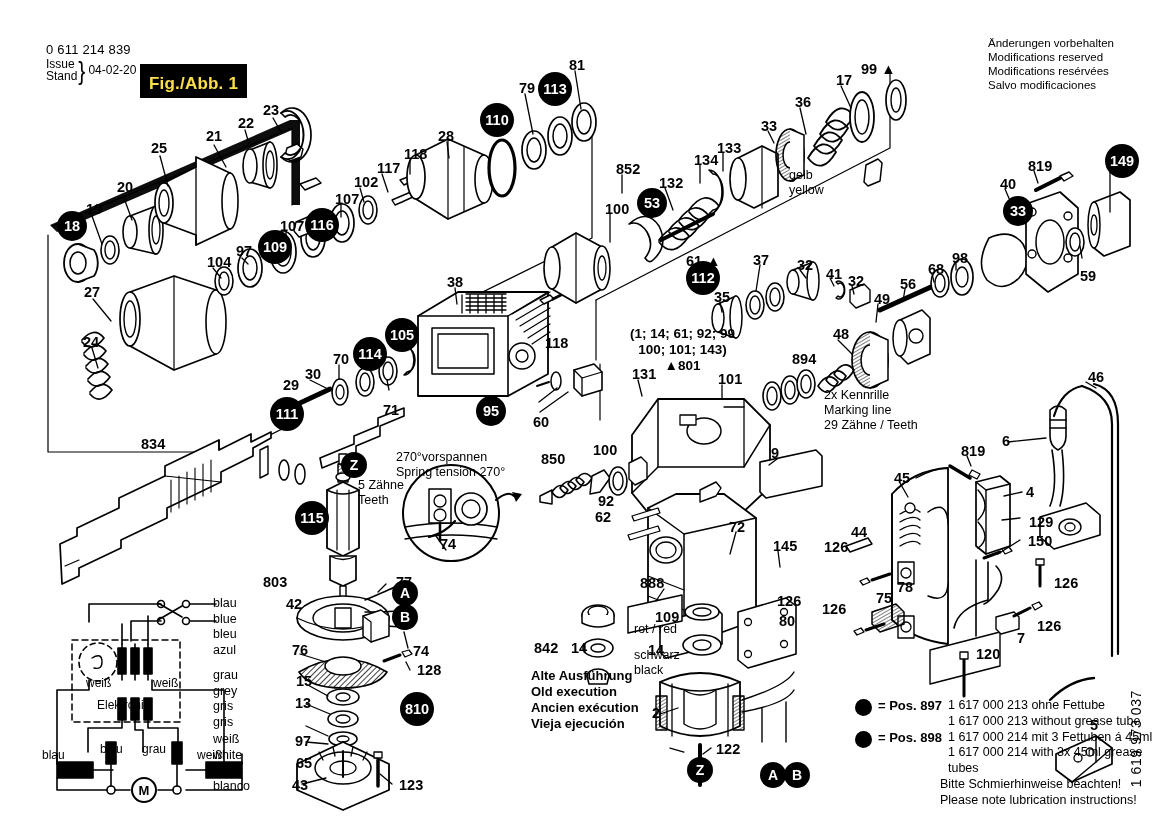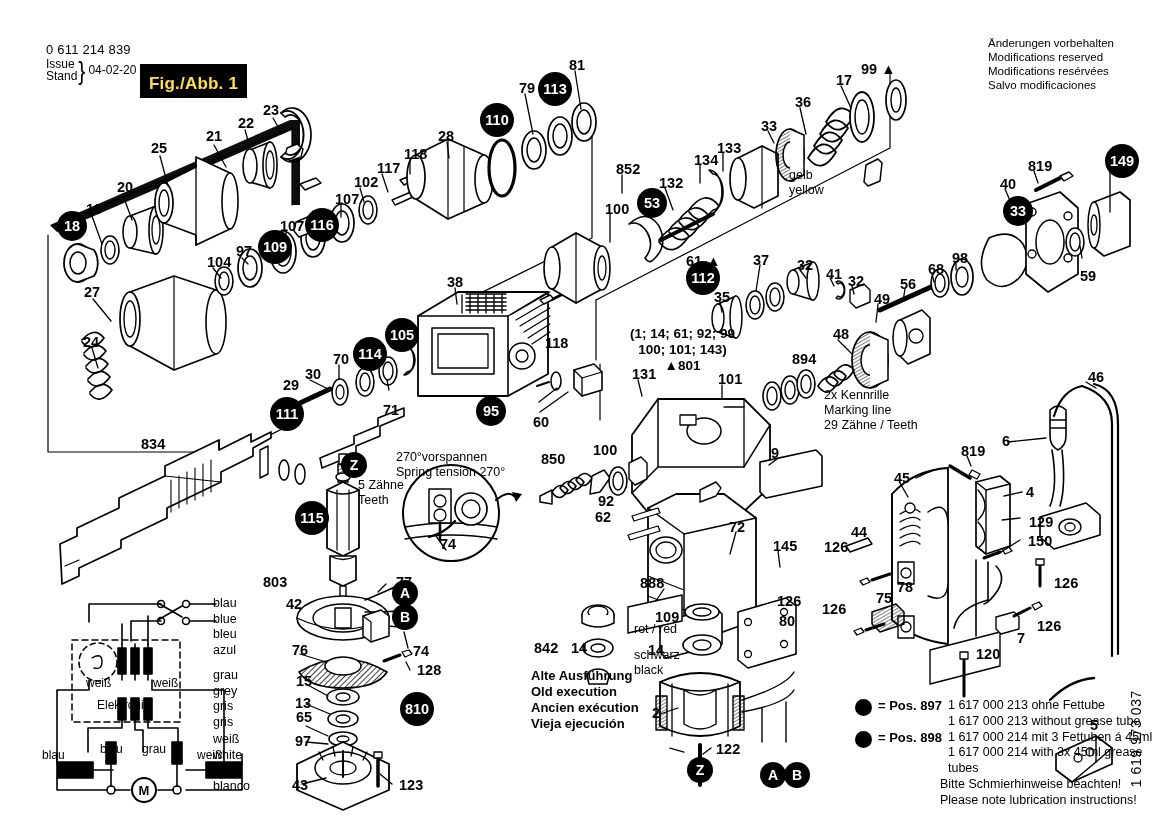--- a/index.html
+++ b/index.html
@@ -1104,21 +1104,21 @@
       <div class="abs pn" style="left: 1037px; top: 619px;">126</div>
       <div class="abs pn" style="left: 976px; top: 647px;">120</div>
       <div class="abs pn" style="left: 1017px; top: 631px;">7</div>
       <div class="abs pn" style="left: 1054px; top: 576px;">126</div>
       <div class="abs pn" style="left: 1002px; top: 434px;">6</div>
       <div class="abs pn" style="left: 1088px; top: 370px;">46</div>
       <div class="abs pn" style="left: 1090px; top: 718px;">5</div>
       <div class="abs pn" style="left: 292px; top: 643px;">76</div>
       <div class="abs pn" style="left: 296px; top: 674px;">15</div>
       <div class="abs pn" style="left: 295px; top: 696px;">13</div>
-      <div class="abs pn" style="left: 296px; top: 710px;">65</div>
+      <div class="abs pn" style="left: 296px; top: 756px;">65</div>
       <div class="abs pn" style="left: 295px; top: 734px;">97</div>
       <div class="abs pn" style="left: 292px; top: 778px;">43</div>
       <div class="abs pn" style="left: 399px; top: 778px;">123</div>
       <div class="abs pn" style="left: 413px; top: 644px;">74</div>
       <div class="abs pn" style="left: 417px; top: 663px;">128</div>
       <div class="abs pn" style="left: 396px; top: 575px;">77</div>
       <div class="abs pn" style="left: 440px; top: 537px;">74</div>
       <div class="abs pn" style="left: 286px; top: 597px;">42</div>
       <div class="abs pn" style="left: 263px; top: 575px;">803</div>
     </div>

